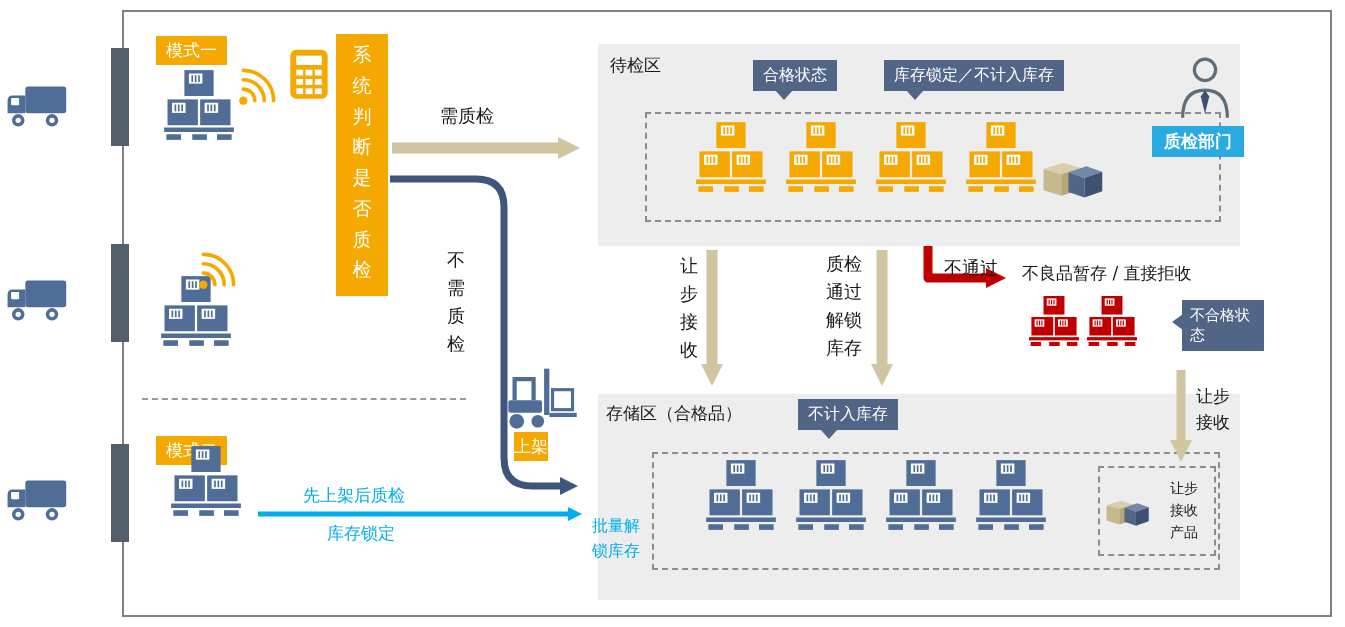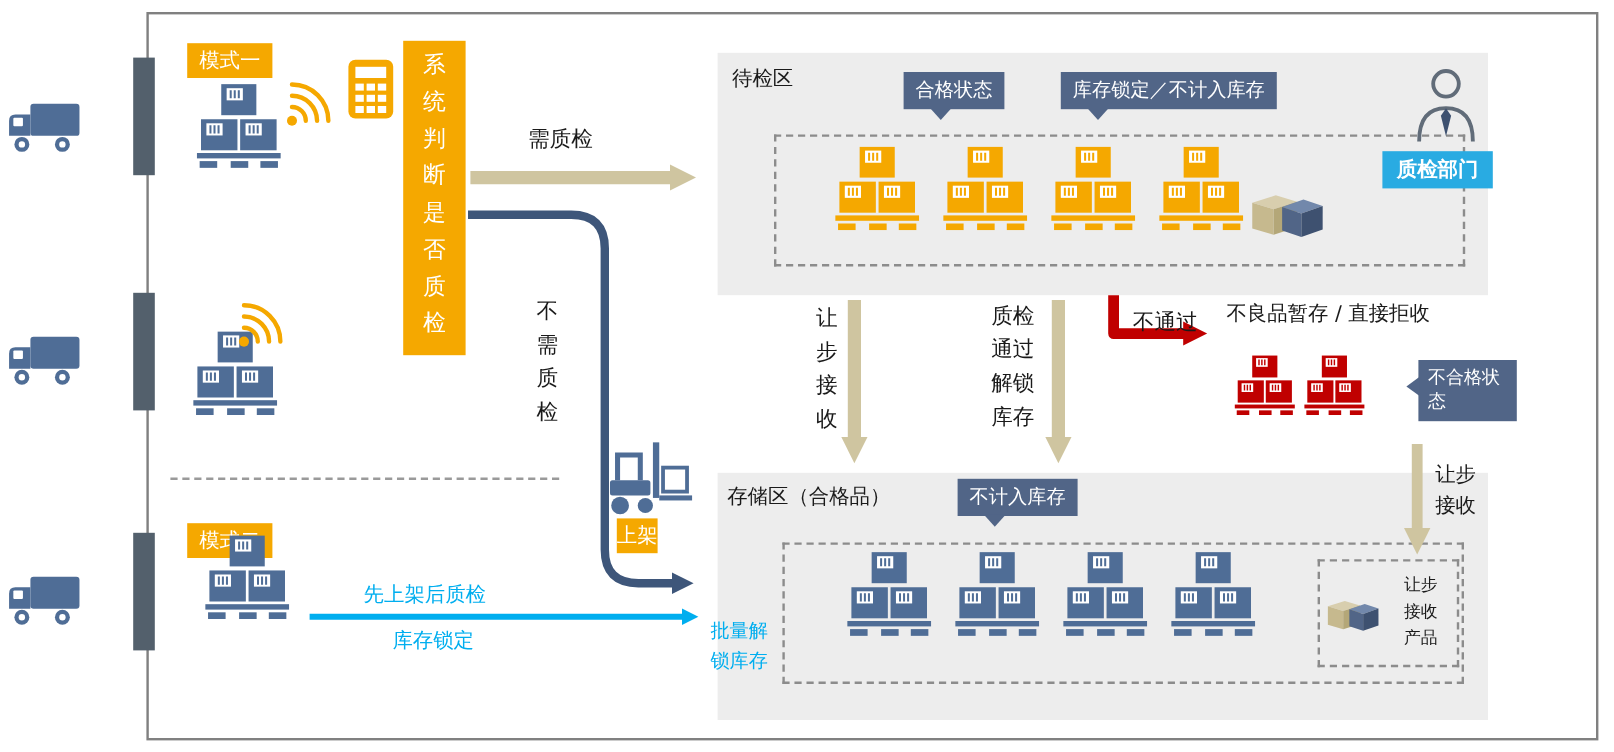--- a/index.html
+++ b/index.html
@@ -163,21 +163,21 @@
   <svg class="icon" style="left:975px;top:460px;width:72px;height:70px;color:#4F6D96">
       <use href="#sym-pallet"></use>
     </svg>
   <div class="minibox">
     <svg style="width:46px;height:30px;flex:none">
         <use href="#sym-cartons"></use>
       </svg>
     <div class="wrap" style="font-size:14px;width:46px">让步接收产品</div>
   </div>
 
-  <div class="lbl" style="left:1022px;top:250px">不良品暂存 / 直接拒收</div>
+  <div class="lbl" style="left:1022px;top:262px">不良品暂存 / 直接拒收</div>
   <svg class="icon" style="left:1028px;top:296px;width:52px;height:50px;color:#C00000">
       <use href="#sym-pallet"></use>
     </svg>
   <svg class="icon" style="left:1086px;top:296px;width:52px;height:50px;color:#C00000">
       <use href="#sym-pallet"></use>
     </svg>
 
   <svg class="arrowlayer" width="1345" height="627">
     <defs>
       <marker id="m-tan" markerWidth="26" markerHeight="26" refX="8" refY="12" orient="auto" markerUnits="userSpaceOnUse">

